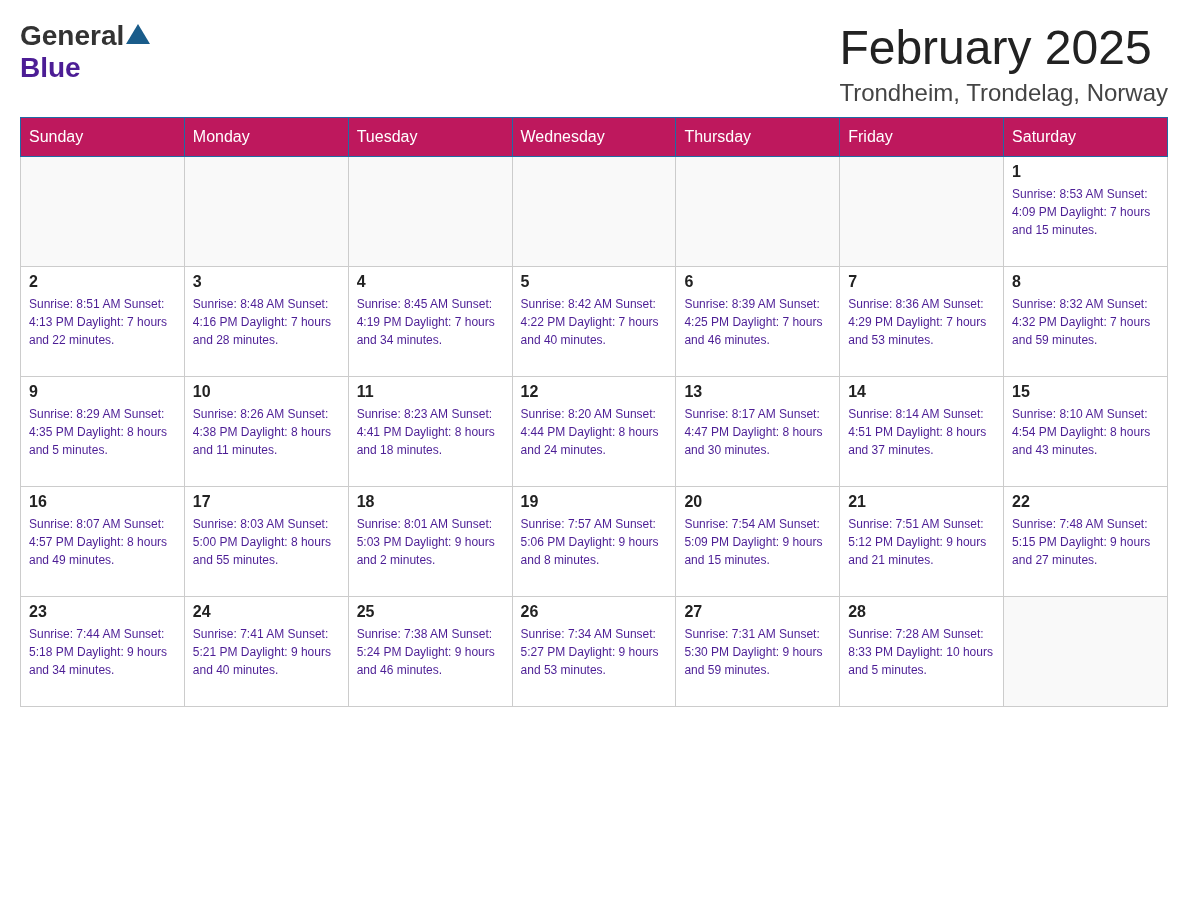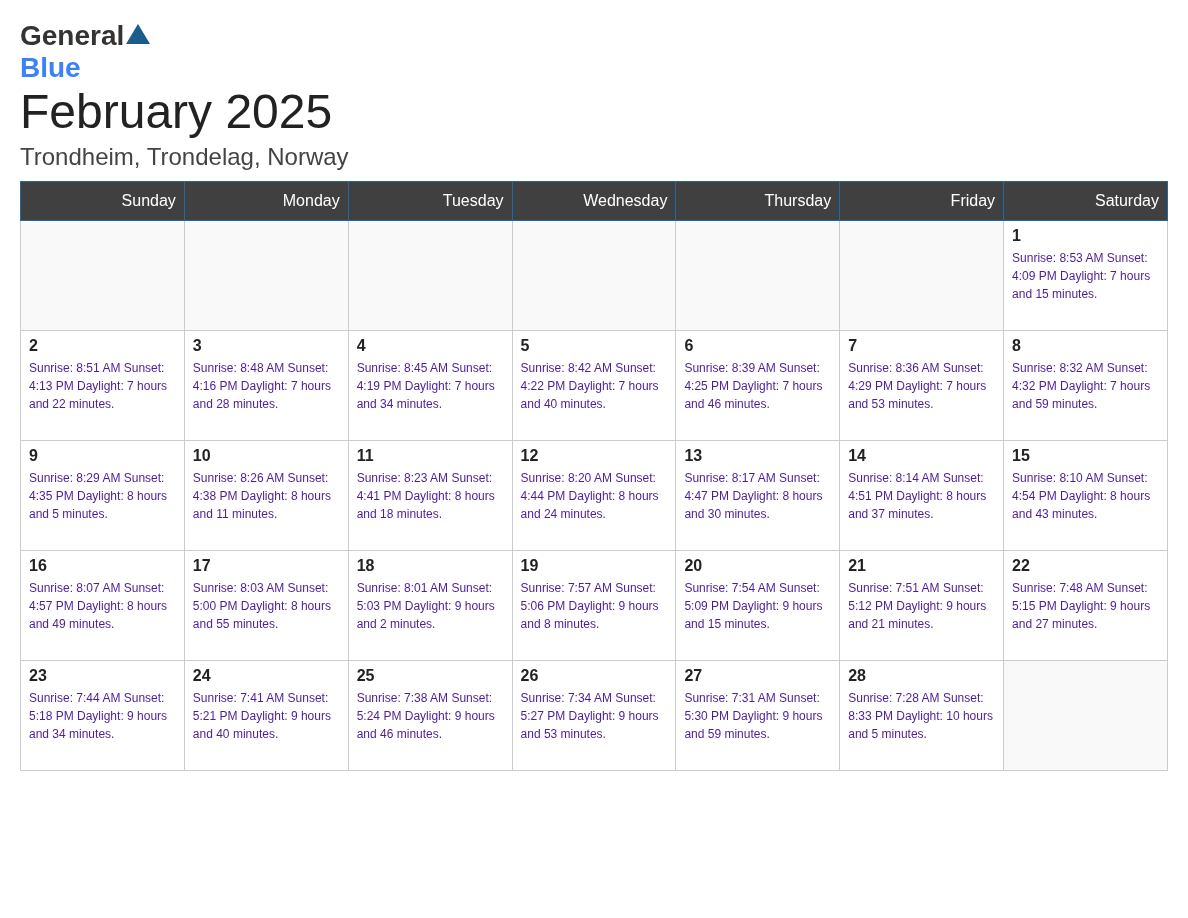--- a/index.html
+++ b/index.html
@@ -8,21 +8,20 @@
       background: #fff;
       padding: 20px;
       width: 1188px;
       min-height: 918px;
     }
     .header {
       display: flex;
       justify-content: space-between;
       align-items: flex-start;
       margin-bottom: 10px;
-      flex-direction: column;
     }
     .logo {
       display: flex;
       flex-direction: column;
       align-items: flex-start;
     }
     .title-section {
       text-align: left;
     }
     .month-title {
@@ -34,24 +33,24 @@
       font-size: 24px;
       color: #444;
       margin-top: 4px;
     }
     .calendar {
       width: 100%;
       border-collapse: collapse;
       margin-top: 10px;
     }
     .calendar th {
-      background-color: #404040;
+      background-color: #be185d;
       color: #fff;
       padding: 10px 8px;
-      text-align: right;
+      text-align: left;
       font-size: 16px;
       font-weight: normal;
       border: 1px solid #1f6aa5;
     }
     .calendar td {
       border: 1px solid #ccc;
       vertical-align: top;
       padding: 6px 8px;
       width: 14.28%;
       min-height: 110px;
@@ -86,21 +85,21 @@
       border-right: 12px solid transparent;
       border-bottom: 20px solid #1a5c8a;
       margin: 0 2px;
       vertical-align: middle;
       position: relative;
       top: -2px;
     }
     .blue-text {
       font-size: 28px;
       font-weight: bold;
-      color: #3b82f6;
+      color: #4c1d95;
       font-family: Arial, sans-serif;
     }
     .logo-line1 {
       display: flex;
       align-items: center;
     }
   </style>
 </head>
 <body>
 

